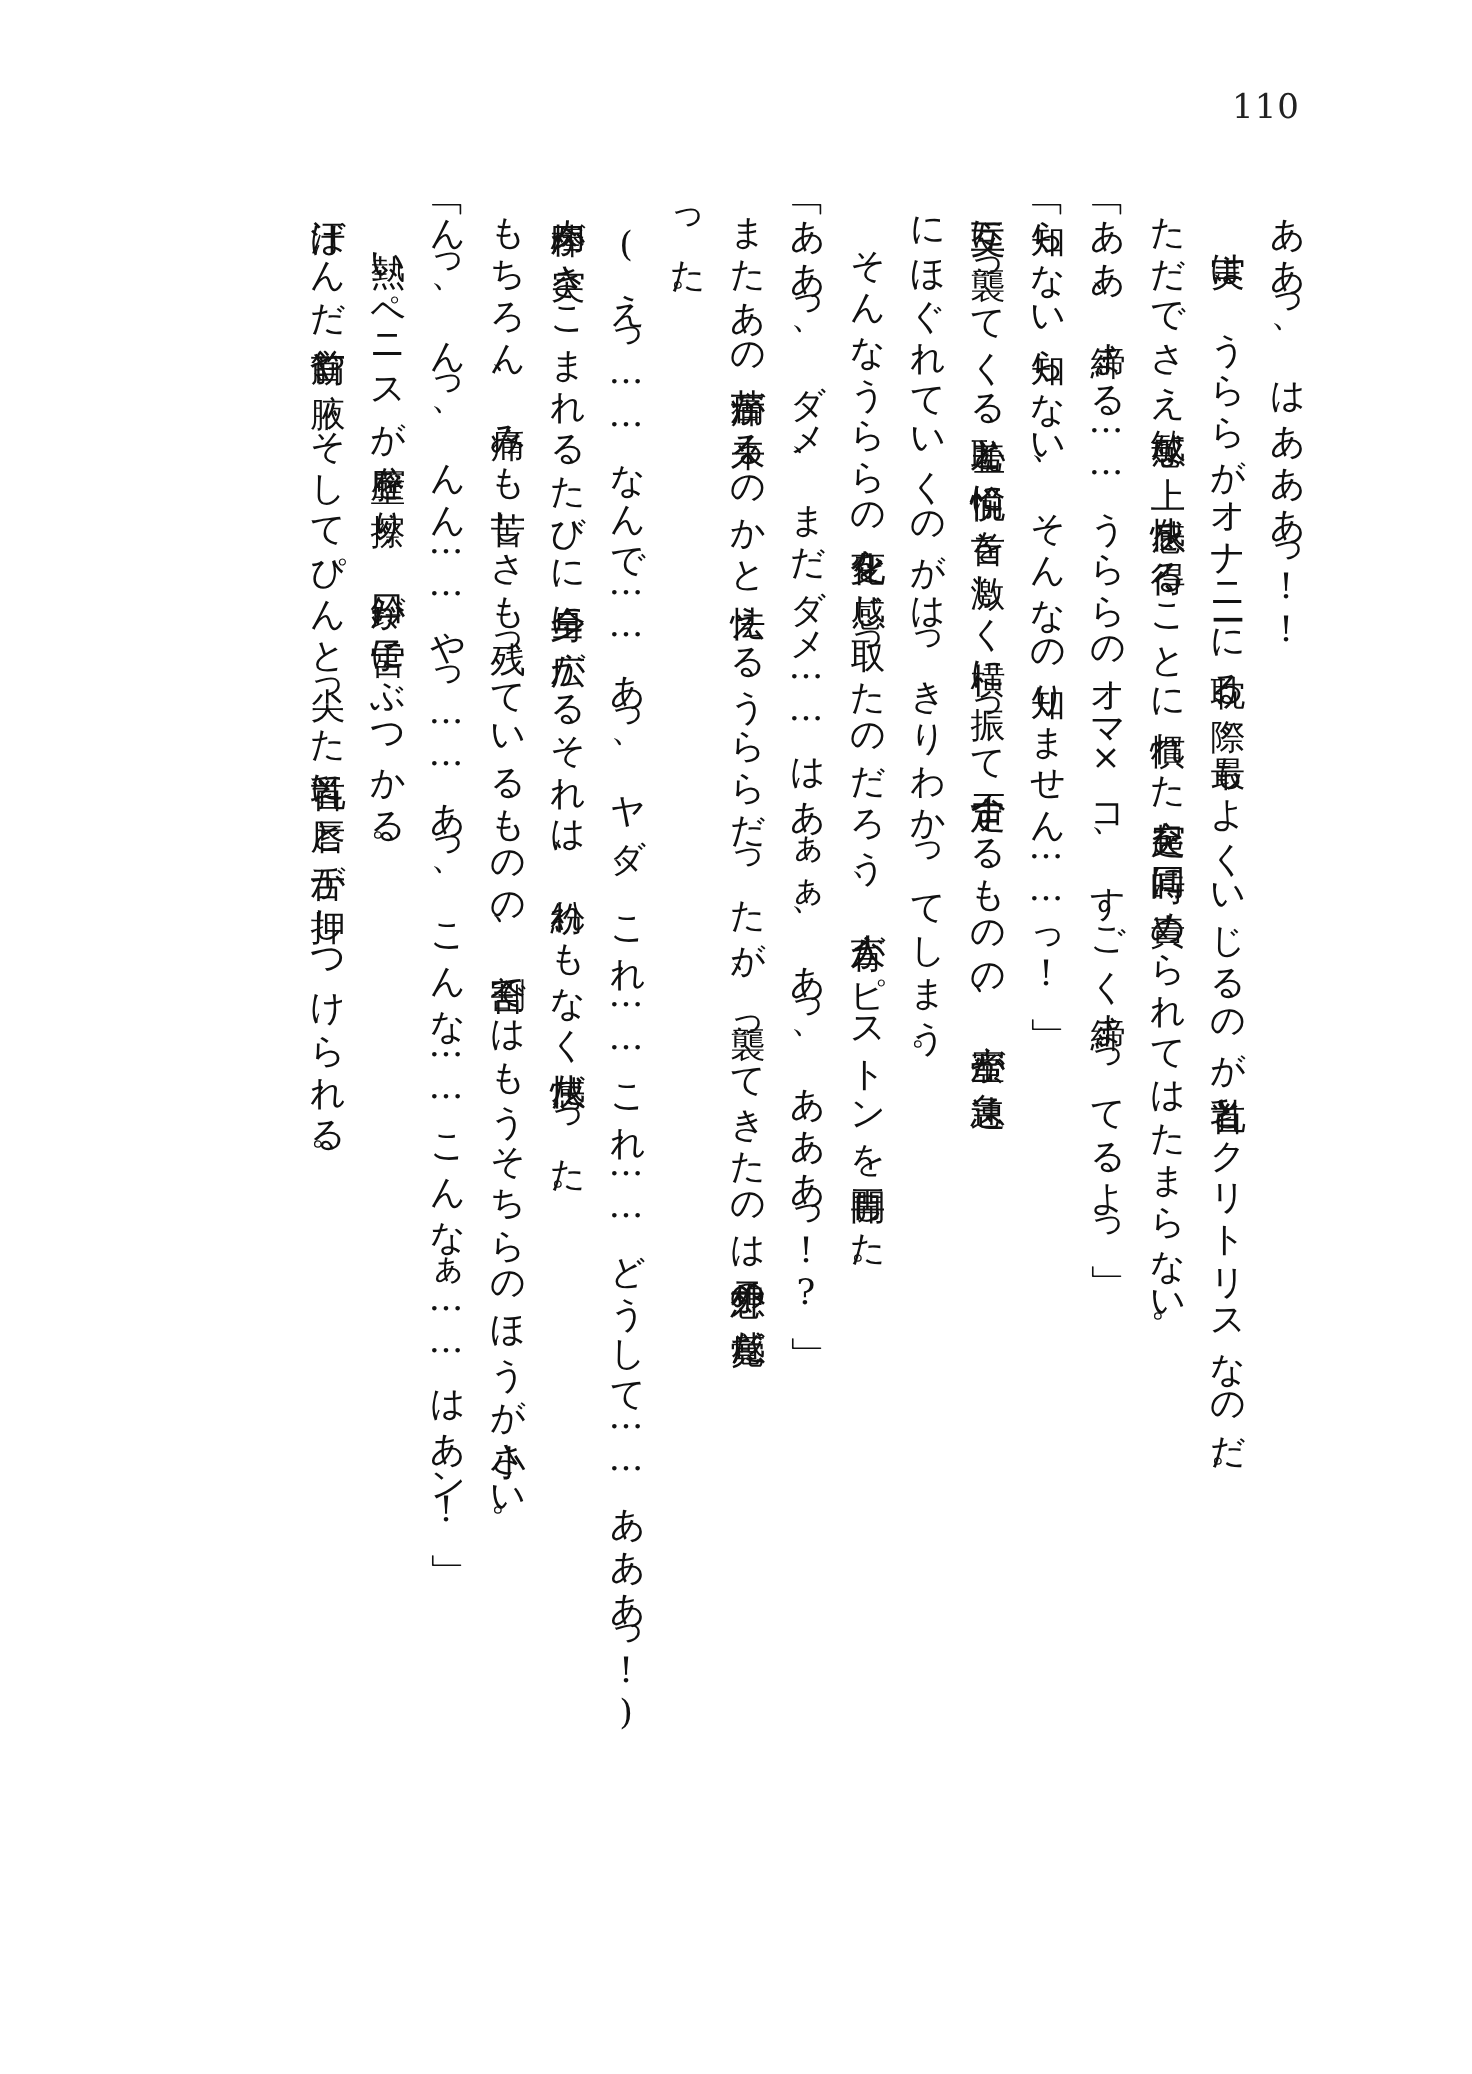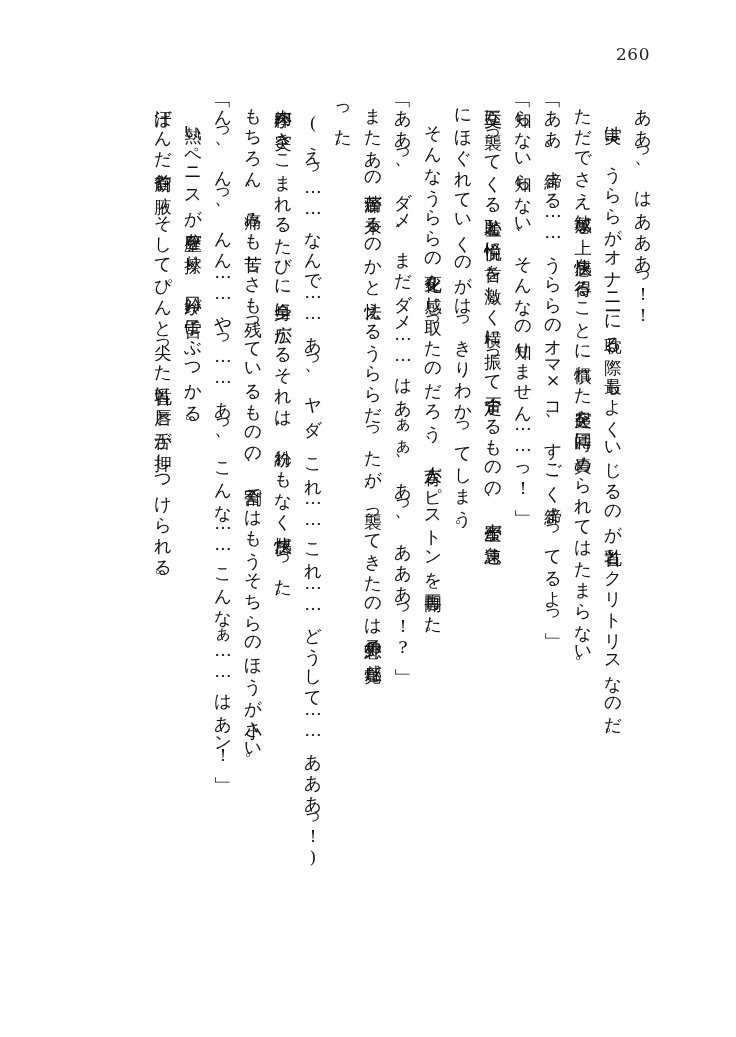--- a/index.html
+++ b/index.html
@@ -52,21 +52,21 @@
   }
   .line.indent {
     padding-top: 17px;
   }
 </style>
 </head>
 <body>
 
 <div id="page">
 
-  <div id="page-number">260</div>
+  <div id="page-number">110</div>
 
   <div id="body-text">
       <div class="line">ああっ、はあああっ!!</div>
       <div class="line indent">実は、うららがオナニーに耽る際、最もよくいじるのが乳首とクリトリスなのだ。</div>
       <div class="line">ただでさえ敏感な上、快感を得ることに慣れた突起を同時に責められてはたまらない。</div>
       <div class="line">「ああ、締まる……うららのオマ×コ、すごく締まってるよっ」</div>
       <div class="line">「知らない知らない、そんなの知りません……っ!」</div>
       <div class="line">交互に襲ってくる羞恥と愉悦に首を激しく横に振って否定するものの、蜜壺が急速</div>
       <div class="line">にほぐれていくのがはっきりわかってしまう。</div>
       <div class="line indent">そんなうららの変化を感じ取ったのだろう、育人がピストンを再開した。</div>

